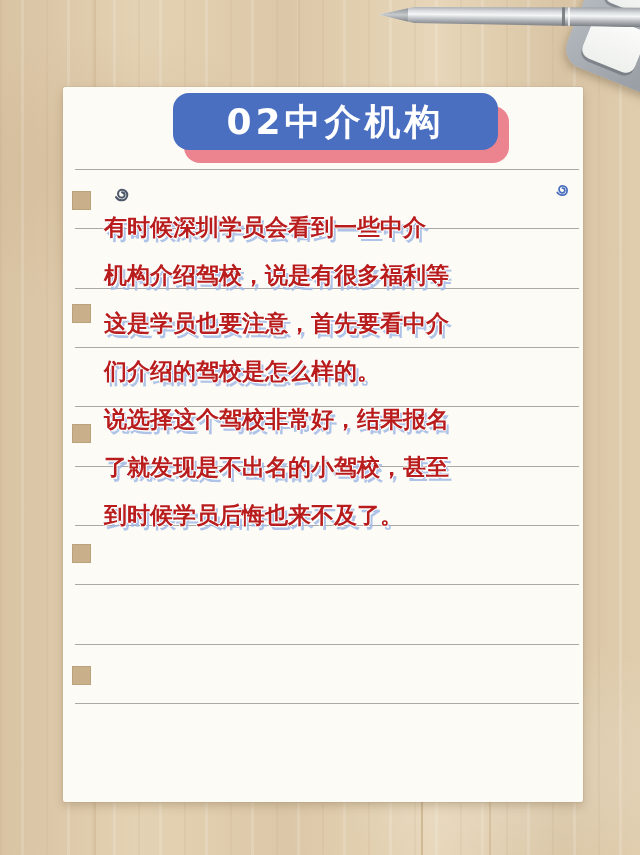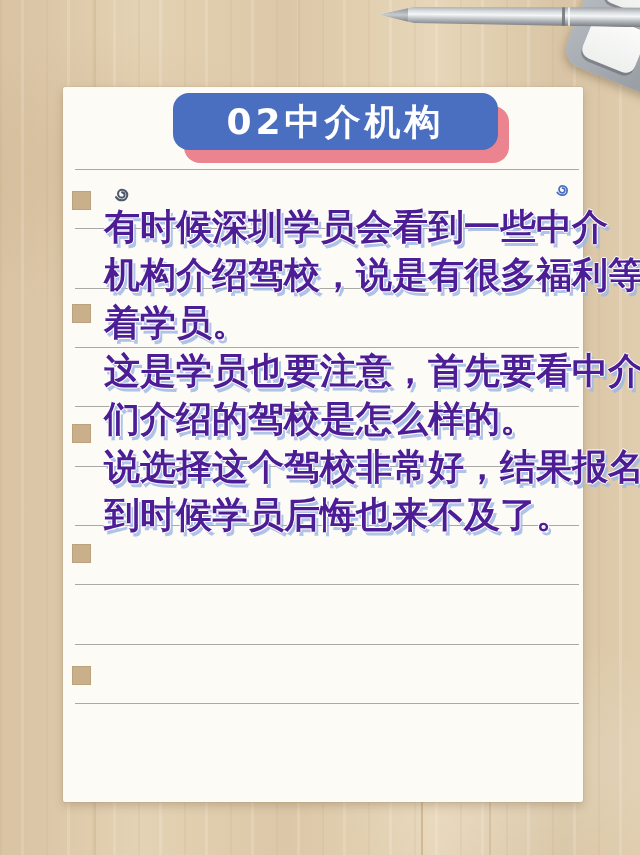--- a/index.html
+++ b/index.html
@@ -84,21 +84,21 @@
     display:flex;align-items:center;justify-content:center;
   }
   .banner span{
     color:#ffffff;font-size:36px;font-weight:800;letter-spacing:4px;line-height:1;
   }
 
   
   .note-text{position:absolute;left:41px;top:116px;width:470px;}
   .note-line{
     height:48px;line-height:48px;
-    font-size:36px;font-weight:800;color:#4c1d95;letter-spacing:0;
+    font-size:23px;font-weight:800;color:#b91c1c;letter-spacing:0;
     white-space:nowrap;
     text-shadow:
       -1px 0 0 #ffffff, 1px 0 0 #ffffff, 0 -1px 0 #ffffff, 0 1px 0 #ffffff,
       3px 4px 0 rgba(160,185,228,.85);
   }
 </style>
 </head>
 <body>
 
 <div class="stage">
@@ -152,21 +152,21 @@
     <div class="banner-wrap">
       <div class="banner-shadow"></div>
       <div class="banner">
         <span>02中介机构</span>
       </div>
     </div>
 
     <div class="note-text">
       <div class="note-line">有时候深圳学员会看到一些中介</div>
       <div class="note-line">机构介绍驾校，说是有很多福利等</div>
-      <div class="note-line">着学员。</div>
       <div class="note-line">这是学员也要注意，首先要看中介</div>
       <div class="note-line">们介绍的驾校是怎么样的。</div>
       <div class="note-line">说选择这个驾校非常好，结果报名</div>
+      <div class="note-line">了就发现是不出名的小驾校，甚至</div>
       <div class="note-line">到时候学员后悔也来不及了。</div>
     </div>
 
   </div>
 </div>
 
 </body></html>

